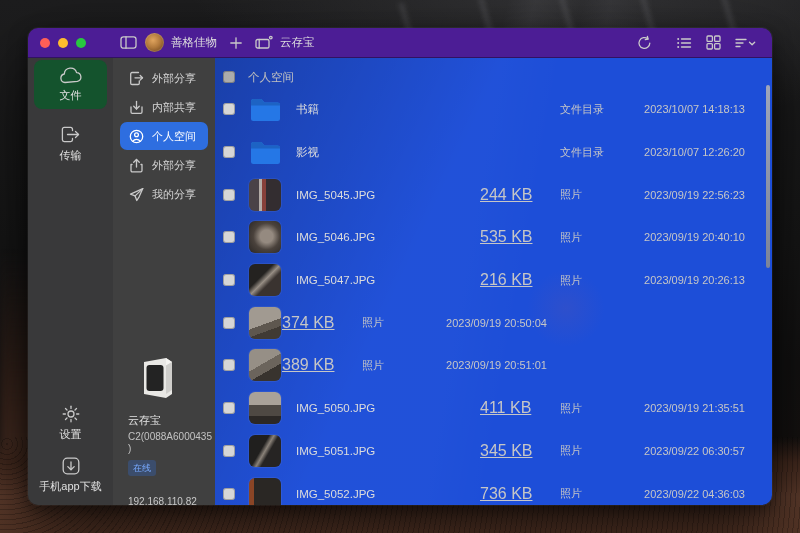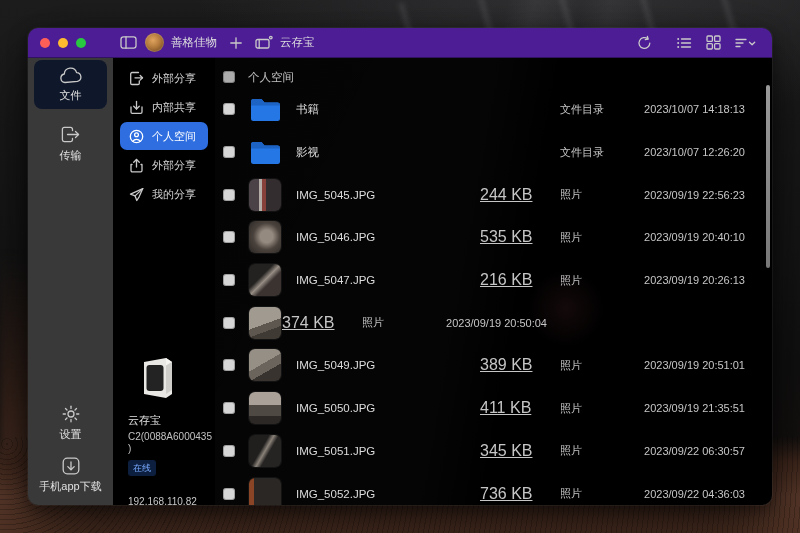--- a/index.html
+++ b/index.html
@@ -50,45 +50,45 @@
   .tb-right { margin-left:auto; display:flex; align-items:center; gap:14px; padding-right:4px; }
   .refresh { margin-right:10px; }
 
   
   .body { display:flex; height:447px; }
 
   
   .nav-sb { position:relative; width:85px; background:#39393a; flex:0 0 85px; }
   .nav-item { width:73px; margin:2px auto 0; border-radius:8px; padding:7px 0 6px;
     display:flex; flex-direction:column; align-items:center; gap:4px; color:#d2d2d2; }
-  .nav-item.sel { background:#0f172a;text-align:right; }
+  .nav-item.sel { background:#14532d;text-align:right; }
   .nav-label { font-size:11px; color:#e0e0e0; }
   .nav-bottom { position:absolute; left:0; bottom:8px; width:100%;
     display:flex; flex-direction:column; align-items:center; }
   .nav-bottom .nav-item { margin-top:2px; padding:4px 0 3px; }
 
   
-  .share-sb { position:relative; width:102px; background:#000000; flex:0 0 102px; padding-top:6px; }
+  .share-sb { position:relative; width:102px; background:#404040; flex:0 0 102px; padding-top:6px; }
   .share-item { width:88px; height:28px; margin:0 auto 1px; border-radius:7px;
     display:flex; align-items:center; gap:8px; padding-left:9px; color:#d6d6d6; }
   .share-item.sel { color:#ffffff; }
   .share-label { font-size:11px; white-space:nowrap; }
   .share-item svg { flex:0 0 auto; }
 
   .device-block { position:absolute; left:15px; top:298px; width:86px; color:#cfcfcf; }
   .device-img { width:44px; height:46px; margin-left:8px; }
   .device-name { margin-top:7px; font-size:11px; color:#e3e3e3; }
   .device-serial { font-size:10px; color:#c3c3c3; line-height:11.5px; margin-top:3px; word-break:break-all; }
   .badge { display:inline-block; margin-top:6px; font-size:9px; padding:1.5px 5px; border-radius:3px;
     background:rgba(46,110,224,0.28); }
   .device-ip { margin-top:20px; font-size:10px; color:#c9c9c9; }
   .usage-line { margin-top:7px; font-size:9.5px; color:#c9c9c9; display:flex; gap:6px; white-space:nowrap; }
 
   
-  .main { position:relative; flex:1; background:#000000; overflow:hidden; }
+  .main { position:relative; flex:1; background:#1d4ed8; overflow:hidden; }
   .main::before { content:""; position:absolute; inset:0; pointer-events:none;
     background:
       radial-gradient(circle at 63% 56%, rgba(190,90,100,0.10), rgba(0,0,0,0) 9%),
       linear-gradient(115deg, rgba(0,0,0,0.22) 0%, rgba(0,0,0,0) 38%),
       linear-gradient(100deg, rgba(255,255,255,0.02) 44%, rgba(0,0,0,0) 55%); }
   .list-header { display:flex; align-items:center; height:22px; margin-top:8px; padding:0 8px; }
   .lh-title { margin-left:13px; font-size:11.5px; color:#e6e6e6; }
   .rows { position:relative; }
   .row { display:flex; align-items:center; height:42.7px; padding:0 27px 0 8px; }
   .cb { width:12px; height:12px; flex:0 0 12px; border-radius:3px; background:#d6d6d6;
@@ -371,21 +371,20 @@
               </span>
             <span class="fsize">374 KB</span>
             <span class="ftype">照片</span>
             <span class="fdate">2023/09/19 20:50:04</span>
           </div>
           <div class="row">
             <span class="cb"></span>
             <span class="icon-cell">
                 <span class="thumb th5"></span>
               </span>
-            <span class="fname">IMG_5049.JPG</span>
             <span class="fsize">389 KB</span>
             <span class="ftype">照片</span>
             <span class="fdate">2023/09/19 20:51:01</span>
           </div>
           <div class="row">
             <span class="cb"></span>
             <span class="icon-cell">
                 <span class="thumb th6"></span>
               </span>
             <span class="fname">IMG_5050.JPG</span>

